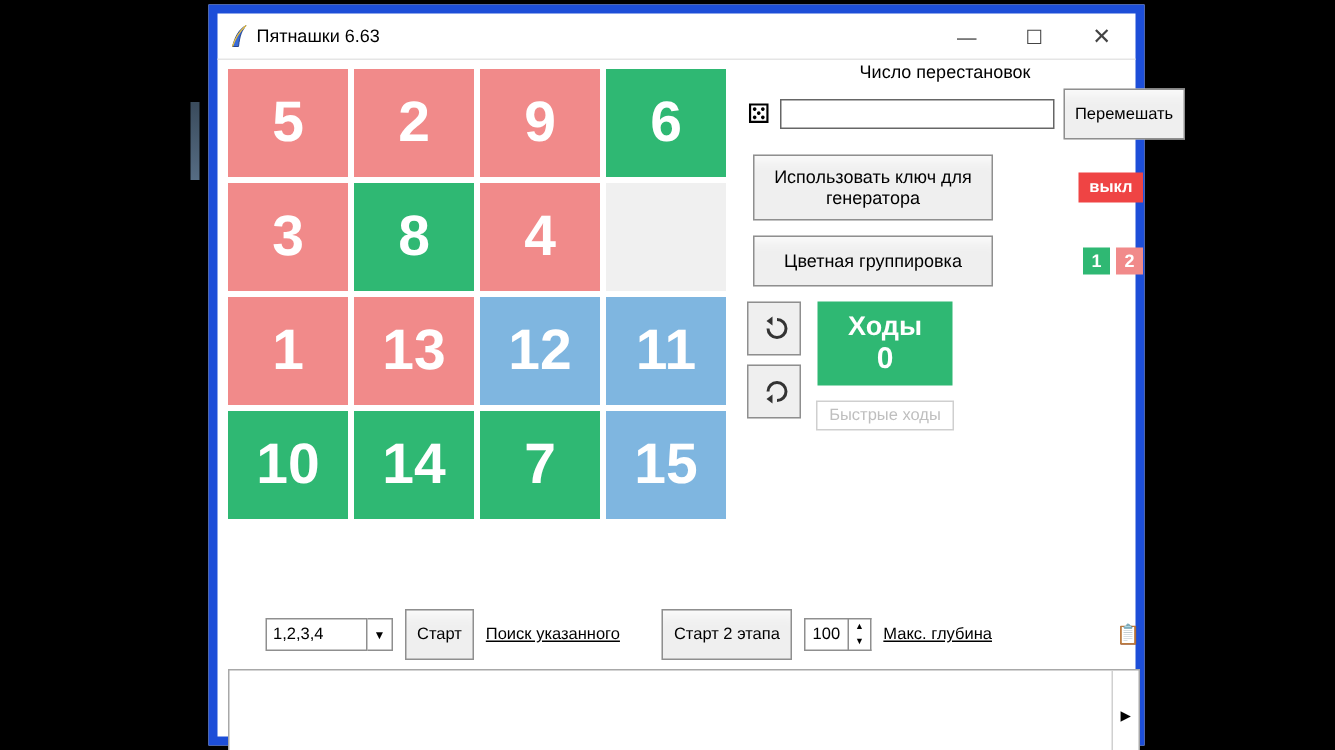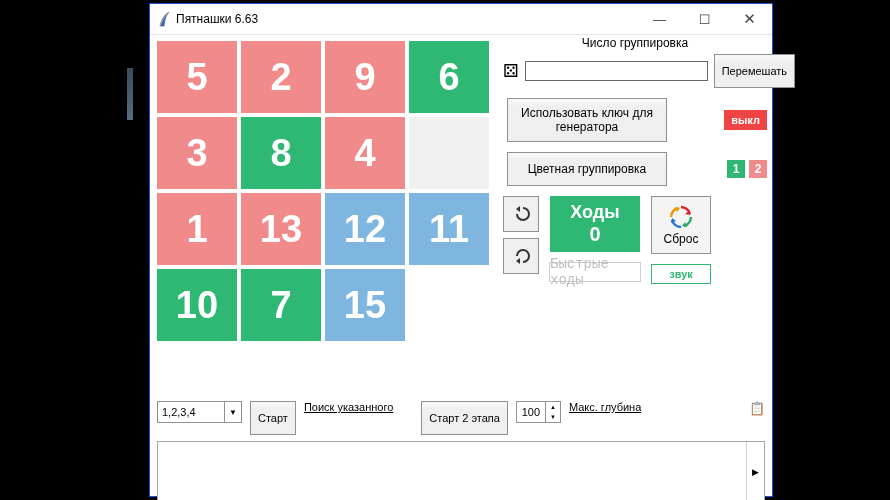--- a/index.html
+++ b/index.html
@@ -1,18 +1,18 @@
 <!DOCTYPE html>
 <html><head>
 <meta charset="utf-8">
 <style>
   html,body{margin:0;padding:0;width:890px;height:500px;background:#000;font-family:"Segoe UI",Tahoma,sans-serif;font-size:12px;color:#000;}
   .desktop{position:relative;width:890px;height:500px;}
   .stripe{position:absolute;left:127px;top:68px;width:6px;height:52px;background:linear-gradient(#3a4b5c,#566c83);}
-  .window{position:absolute;left:149px;top:3px;width:624px;height:494px;background:#fff;border:1px solid #1d4ed8;box-sizing:border-box;}
+  .window{position:absolute;left:139px;top:3px;width:624px;height:494px;background:#fff;border:6px solid #1d4ed8;box-sizing:border-box;}
   .titlebar{height:30px;display:flex;align-items:center;padding:0 0 0 8px;border-bottom:1px solid #e5e5e5;}
   .feather{width:12px;height:16px;margin-right:6px;}
   .title{flex:1;font-size:12px;}
   .winbtn{width:45px;height:29px;display:flex;align-items:center;justify-content:center;font-size:13px;color:#444;}
   .winbtn.close{font-size:15px;}
   .client{position:absolute;left:0;top:30px;right:0;bottom:0;}
   .board{position:absolute;left:7px;top:7px;display:grid;grid-template-columns:repeat(4,80px);grid-template-rows:repeat(4,72px);gap:4px;}
   .tile{display:flex;align-items:center;justify-content:center;font-weight:700;font-size:38px;color:#fff;}
   .tile.pink{background:#f18a8a;}
   .tile.green{background:#2fb873;}
@@ -34,24 +34,24 @@
   .chip.green{background:#2fb873;}
   .chip.pink{background:#f18a8a;margin-left:4px;}
   .undo-col{display:flex;flex-direction:column;gap:6px;}
   .iconbtn{width:34px;height:34px;border:1px solid #8f8f8f;background:#efefef;display:flex;align-items:center;justify-content:center;}
   .moves{width:90px;height:56px;background:#2fb873;color:#fff;display:flex;flex-direction:column;align-items:center;justify-content:center;font-weight:700;}
   .moves .lbl{font-size:18px;}
   .moves .num{font-size:20px;}
   .reset{width:58px;height:56px;border:1px solid #8f8f8f;background:#f4f4f4;display:flex;flex-direction:column;align-items:center;justify-content:center;font-size:12px;gap:2px;}
   .lower-row{display:flex;gap:10px;margin-top:10px;align-items:flex-start;}
   .midcol{display:flex;flex-direction:column;align-items:center;gap:10px;}
-  .fast{height:18px;width:90px;border:1px solid #cfcfcf;color:#bfbfbf;font-size:14px;display:flex;align-items:center;justify-content:center;font-family:Liberation Mono, monospace;}
+  .fast{height:18px;width:90px;border:1px solid #cfcfcf;color:#bfbfbf;font-size:11px;display:flex;align-items:center;justify-content:center;}
   .sound{height:18px;width:58px;border:1px solid #2fb873;color:#2fb873;font-size:11px;display:flex;align-items:center;justify-content:center;font-weight:700;}
   .bottom{position:absolute;left:7px;top:367px;width:608px;}
-  .botrow{display:flex;align-items:flex-start;gap:8px;margin-bottom:6px;}
+  .botrow{display:flex;align-items:center;gap:8px;margin-bottom:6px;margin-left:25px;}
   .combo{display:flex;}
   .combo .txt{border:1px solid #8f8f8f;height:20px;width:58px;padding:0 4px;display:flex;align-items:center;font-size:11px;}
   .combo .arr{border:1px solid #8f8f8f;border-left:none;width:16px;height:20px;display:flex;align-items:center;justify-content:center;font-size:8px;}
   .spin{display:flex;}
   .spin .val{border:1px solid #8f8f8f;height:20px;width:28px;display:flex;align-items:center;justify-content:center;font-size:11px;}
   .spin .arrs{border:1px solid #8f8f8f;border-left:none;width:14px;height:20px;display:flex;flex-direction:column;}
   .spin .arrs div{flex:1;display:flex;align-items:center;justify-content:center;font-size:6px;}
   .plain{font-size:11px;text-decoration:underline;}
   .clip{margin-left:auto;width:16px;height:16px;font-size:13px;color:#555;}
   .listbox{border:1px solid #a8a8a8;height:60px;background:#fff;display:flex;}
@@ -87,26 +87,27 @@
           <div class="tile green">6</div>
           <div class="tile pink">3</div>
           <div class="tile green">8</div>
           <div class="tile pink">4</div>
           <div class="tile empty"></div>
           <div class="tile pink">1</div>
           <div class="tile pink">13</div>
           <div class="tile blue">12</div>
           <div class="tile blue">11</div>
           <div class="tile green">10</div>
+          <div class="tile green">14</div>
           <div class="tile green">7</div>
           <div class="tile blue">15</div>
         </div>
 
       <div class="panel">
-        <div class="perm-label">Число группировка</div>
+        <div class="perm-label">Число перестановок</div>
         <div class="perm-row">
           <span class="dice">⚄</span>
           <input class="perm-input" value="" style="">
           <div class="btn">Перемешать</div>
         </div>
 
         <div class="row">
           <div class="btn wide">Использовать ключ для генератора</div>
           <div class="badge red">выкл</div>
         </div>
@@ -135,36 +136,20 @@
                 </svg>
             </div>
           </div>
           <div class="midcol">
             <div class="moves">
               <div class="lbl">Ходы</div>
               <div class="num">0</div>
             </div>
             <div class="fast">Быстрые ходы</div>
           </div>
-          <div class="midcol">
-            <div class="reset">
-              <svg width="26" height="26" viewBox="0 0 26 26">
-                <path d="M13 3 A10 10 0 0 1 22 10" fill="none" stroke="#d23" stroke-width="2.4"></path>
-                  <path d="M22 6 L22 11 L17 10 Z" fill="#d23"></path>
-                <path d="M23 13 A10 10 0 0 1 16 22" fill="none" stroke="#2a6" stroke-width="2.4"></path>
-                  <path d="M19 23 L14 22 L17 18 Z" fill="#2a6"></path>
-                <path d="M13 23 A10 10 0 0 1 4 16" fill="none" stroke="#27c" stroke-width="2.4"></path>
-                  <path d="M3 19 L4 14 L8 17 Z" fill="#27c"></path>
-                <path d="M3 13 A10 10 0 0 1 10 4" fill="none" stroke="#e90" stroke-width="2.4"></path>
-                  <path d="M7 3 L12 4 L9 8 Z" fill="#e90"></path>
-              </svg>
-              <span>Сброс</span>
-            </div>
-            <div class="sound">звук</div>
-          </div>
         </div>
       </div>
 
       <div class="bottom">
         <div class="botrow">
           <div class="combo">
             <div class="txt">1,2,3,4</div>
             <div class="arr">▼</div>
           </div>
           <div class="btn">Старт</div>

